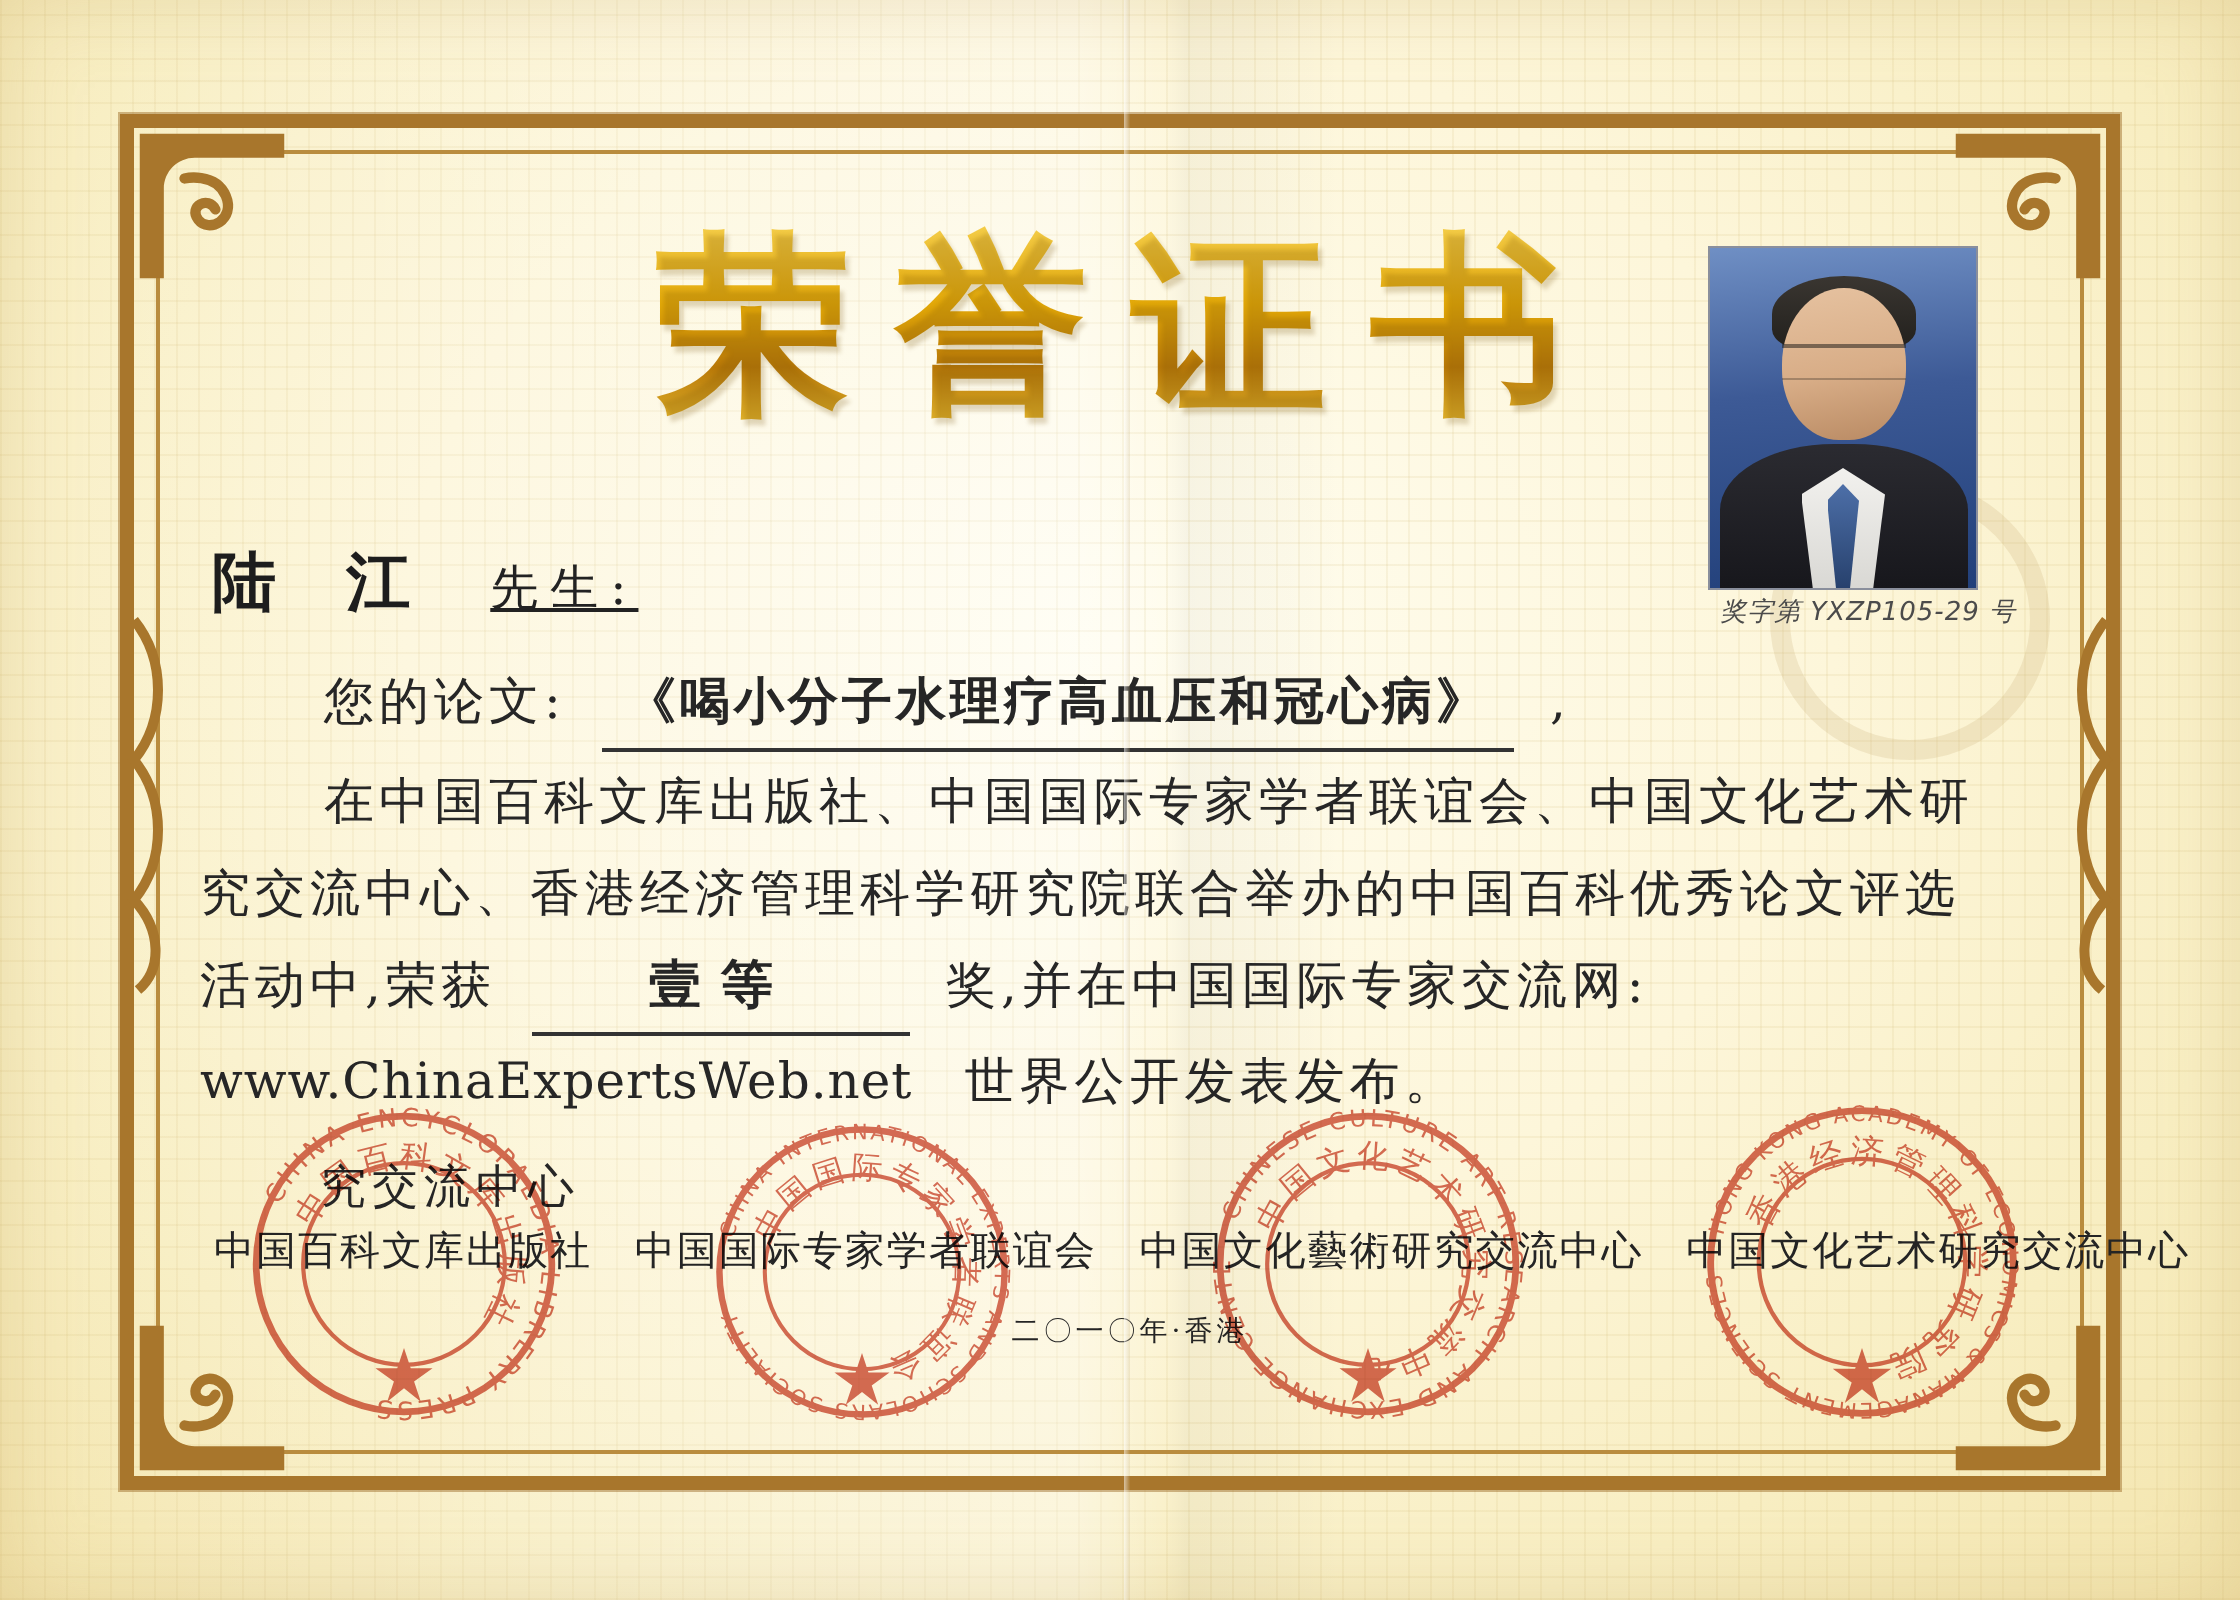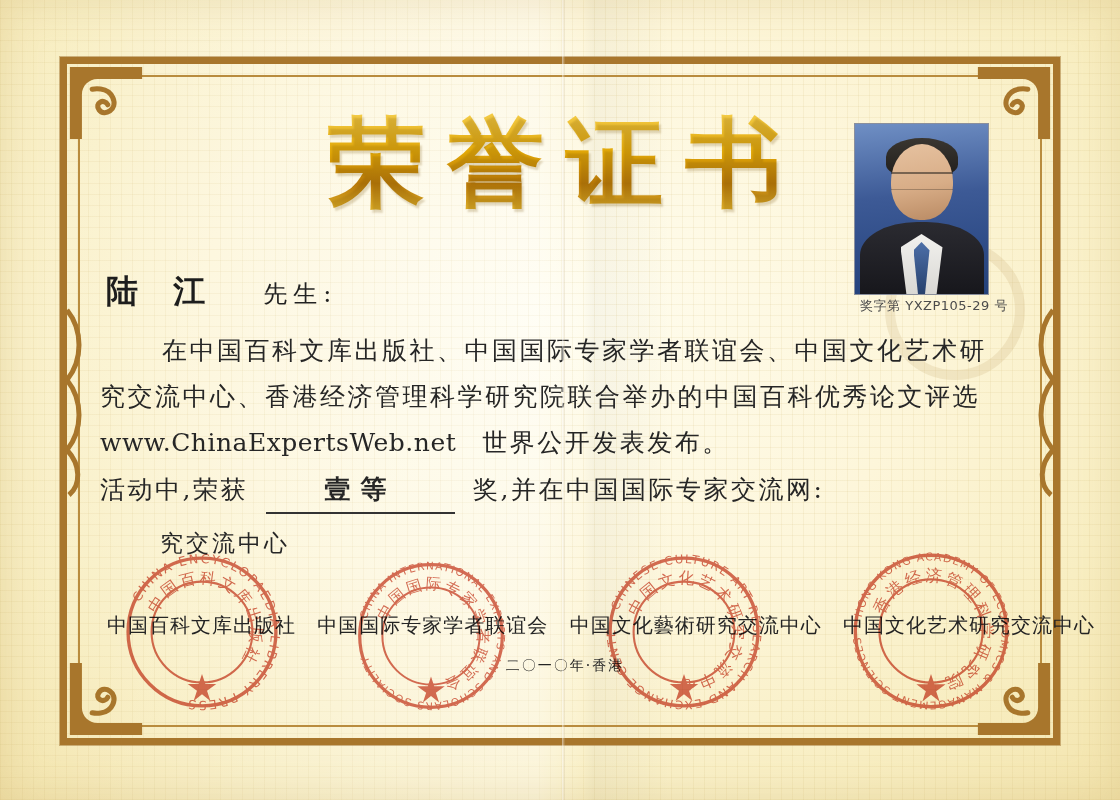--- a/index.html
+++ b/index.html
@@ -174,20 +174,21 @@
   .photo-caption {
     position: absolute;
     right: 112px;
     top: 297px;
     font-family: "DejaVu Sans", sans-serif;
     font-size: 13px;
     color: #4b4b4b;
     letter-spacing: 0.5px;
     z-index: 9;
     white-space: nowrap;
+    font-style: italic;
   }
 
   
   .body-wrap {
     position: absolute;
     left: 100px;
     top: 270px;
     width: 930px;
     z-index: 8;
     color: #2b2b2b;
@@ -205,22 +206,23 @@
   }
   .recipient-name {
     font-size: 32px;
     font-weight: bold;
     letter-spacing: 12px;
     color: #1d1d1d;
   }
   .recipient-honorific {
     font-size: 24px;
     letter-spacing: 6px;
-    margin-left: 28px;
+    margin-left: 10px;
     color: #222;
+    text-decoration: underline;
   }
 
   .para {
     font-size: 25px;
     letter-spacing: 2.5px;
     line-height: 46px;
     color: #262626;
   }
   .l2 { margin-left: 62px; margin-bottom: 2px; }
   .l3 { margin-left: 62px; }
@@ -364,33 +366,38 @@
     <span>号</span>
   </div>
 
   <div class="body-wrap">
 
     <div class="line recipient-line">
       <span class="recipient-name">陆 江</span>
       <span class="recipient-honorific">先生:</span>
     </div>
 
+    <div class="line para l2">
+      <span>您的论文:</span>
+      <span class="fill-blank blank-title">《喝小分子水理疗高血压和冠心病》</span>
+      <span>,</span>
+    </div>
 
     <div class="para l3">在中国百科文库出版社、中国国际专家学者联谊会、中国文化艺术研</div>
     <div class="para l4">究交流中心、香港经济管理科学研究院联合举办的中国百科优秀论文评选</div>
-
-    <div class="line para l6">
-      <span class="url">www.ChinaExpertsWeb.net</span>
-      <span style="margin-left:8px">世界公开发表发布。</span>
-    </div>
 
     <div class="line para l5">
       <span>活动中,荣获</span>
       <span class="fill-blank blank-prize">壹等</span>
       <span>奖,并在中国国际专家交流网:</span>
+    </div>
+
+    <div class="line para l6">
+      <span class="url">www.ChinaExpertsWeb.net</span>
+      <span style="margin-left:8px">世界公开发表发布。</span>
     </div>
 
     <div class="special-line">究交流中心</div>
   </div>
 
   <div class="footer">
     <div class="footer-orgs">
       <span>中国百科文库出版社</span>
       <span>中国国际专家学者联谊会</span>
       <span>中国文化藝術研究交流中心</span>

